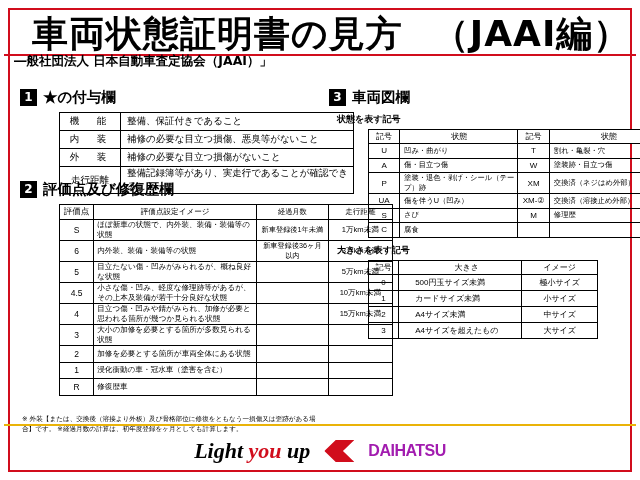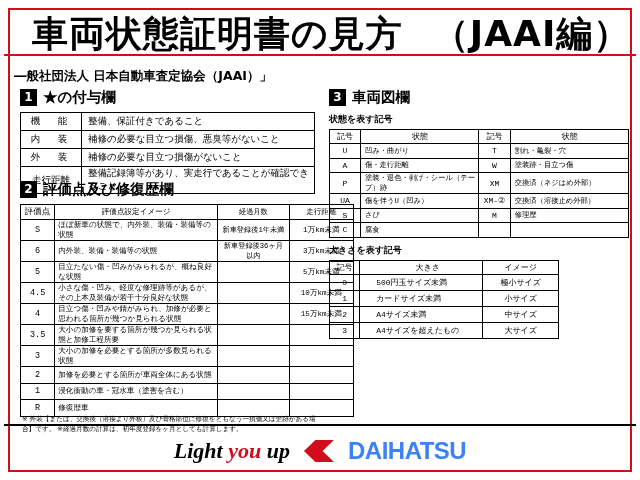--- a/index.html
+++ b/index.html
@@ -16,36 +16,36 @@
   
   .header{position:absolute;left:0;top:0;width:100%;height:52px;box-sizing:border-box;border-bottom:2px solid #d10d1c;}
   .header-title{
     position:absolute;left:28px;top:6px;
     font-size:36px;font-weight:bold;letter-spacing:1px;
     font-family:"DejaVu Sans",sans-serif;
   }
   .header-title .sub{margin-left:30px;}
 
   .assoc{
-    position:absolute;left:10px;top:64px;
+    position:absolute;left:10px;top:49px;
     font-size:12.5px;font-weight:bold;
     font-family:"DejaVu Sans",sans-serif;
   }
 
   
   .sec{position:absolute;font-family:"DejaVu Sans",sans-serif;}
   .sec-head{display:flex;align-items:center;gap:6px;font-size:14.5px;font-weight:bold;}
   .sec-num{
     display:inline-block;width:17px;height:17px;line-height:17px;
     background:#000;color:#fff;text-align:center;font-size:12px;font-weight:bold;
   }
   .sec-head .label{border-bottom:0;font-family:Liberation Serif, serif;}
 
   
-  table{border-collapse:collapse;font-family:Liberation Mono, monospace;}
+  table{border-collapse:collapse;font-family:Liberation Sans, sans-serif;margin-left:39px;}
   td,th{border:1px solid #000;padding:0 3px;font-size:8.5px;vertical-align:middle;}
 
   
   #sec1{left:16px;top:84px;width:295px;}
   #t1{margin-top:5px;width:295px;}
   #t1 td{height:17px;}
   #t1 .k{width:54px;text-align:center;font-size:9.5px;letter-spacing:4px;}
   #t1 .k.w{letter-spacing:0px;}
   #t1 .v{font-size:9.5px;padding-left:6px;}
 
@@ -56,43 +56,43 @@
   #t2 td{height:15.5px;}
   #t2 .c0{width:26px;text-align:center;}
   #t2 .c1{width:150px;font-size:7.6px;}
   #t2 .c2{width:62px;font-size:7.2px;text-align:center;}
   #t2 .c3{width:55px;font-size:7.6px;text-align:center;}
 
   .note{position:absolute;left:18px;top:411px;width:300px;font-size:6.6px;line-height:1.45;font-family:"DejaVu Sans",sans-serif;}
 
   
   #sec3{left:325px;top:84px;width:300px;}
-  .subhead{font-size:9px;font-weight:bold;margin:6px 0 3px 0;font-family:"DejaVu Sans",sans-serif;}
+  .subhead{font-size:9px;font-weight:bold;margin:6px 0 3px 8px;font-family:"DejaVu Sans",sans-serif;}
   #t3{width:300px;}
   #t3 th{font-size:8px;height:13px;text-align:center;font-weight:normal;background:#fff;}
   #t3 td{height:13.5px;font-size:7.3px;}
   #t3 .sym{width:26px;text-align:center;font-size:8px;}
   #t3 .desc{width:124px;padding-left:4px;}
 
   #t4{width:230px;}
   #t4 th{font-size:8px;height:13px;text-align:center;font-weight:normal;}
   #t4 td{height:15px;font-size:8px;}
   #t4 .sym{width:26px;text-align:center;}
   #t4 .big{width:120px;padding-left:16px;}
   #t4 .img{width:80px;text-align:center;}
 
   
-  .footer{position:absolute;left:0;bottom:0;width:100%;height:52px;border-top:2px solid #000000;box-sizing:border-box;}
+  .footer{position:absolute;left:0;bottom:0;width:100%;height:52px;border-top:2px solid #eab308;box-sizing:border-box;}
   .logo{
     position:absolute;left:50%;top:50%;transform:translate(-50%,-50%);
     display:flex;align-items:center;gap:14px;white-space:nowrap;
   }
   .slogan{font-size:22px;font-style:italic;font-family:"Liberation Serif",serif;font-weight:bold;}
   .slogan .u{color:#d10d1c;}
-  .brand{font-size:24px;font-weight:bold;color:#3b82f6;font-family:"Liberation Sans",sans-serif;letter-spacing:-0.5px;}
+  .brand{font-size:16px;font-weight:bold;color:#a21caf;font-family:"Liberation Sans",sans-serif;letter-spacing:-0.5px;}
   .dmark{
     width:30px;height:22px;position:relative;
   }
   .dmark .d1{
     position:absolute;left:0;top:0;width:30px;height:22px;
     background:#d10d1c;
     clip-path:polygon(0% 50%, 38% 0%, 100% 0%, 62% 50%, 100% 100%, 38% 100%);
   }
 </style>
 </head>
@@ -171,26 +171,20 @@
         <td class="c0">4.5</td>
         <td class="c1">小さな傷・凹み、軽度な修理跡等があるが、その上本及装備が若干十分良好な状態</td>
         <td class="c2"></td>
         <td class="c3">10万km未満</td>
       </tr>
       <tr>
         <td class="c0">4</td>
         <td class="c1">目立つ傷・凹みや錆がみられ、加修が必要と思われる箇所が幾つか見られる状態</td>
         <td class="c2"></td>
         <td class="c3">15万km未満</td>
-      </tr>
-      <tr>
-        <td class="c0">3.5</td>
-        <td class="c1">大小の加修を要する箇所が幾つか見られる状態と加修工程所要</td>
-        <td class="c2"></td>
-        <td class="c3"></td>
       </tr>
       <tr>
         <td class="c0">3</td>
         <td class="c1">大小の加修を必要とする箇所が多数見られる状態</td>
         <td class="c2"></td>
         <td class="c3"></td>
       </tr>
       <tr>
         <td class="c0">2</td>
         <td class="c1">加修を必要とする箇所が車両全体にある状態</td>
@@ -232,21 +226,21 @@
         <th class="desc">状態</th>
       </tr>
       <tr>
         <td class="sym">U</td>
         <td class="desc">凹み・曲がり</td>
         <td class="sym">T</td>
         <td class="desc">割れ・亀裂・穴</td>
       </tr>
       <tr>
         <td class="sym">A</td>
-        <td class="desc">傷・走行距離</td>
+        <td class="desc">傷・目立つ傷</td>
         <td class="sym">W</td>
         <td class="desc">塗装跡・目立つ傷</td>
       </tr>
       <tr>
         <td class="sym">P</td>
         <td class="desc">塗装・退色・剥げ・シール（テープ）跡</td>
         <td class="sym">XM</td>
         <td class="desc">交換済（ネジはめ外部）</td>
       </tr>
       <tr>

